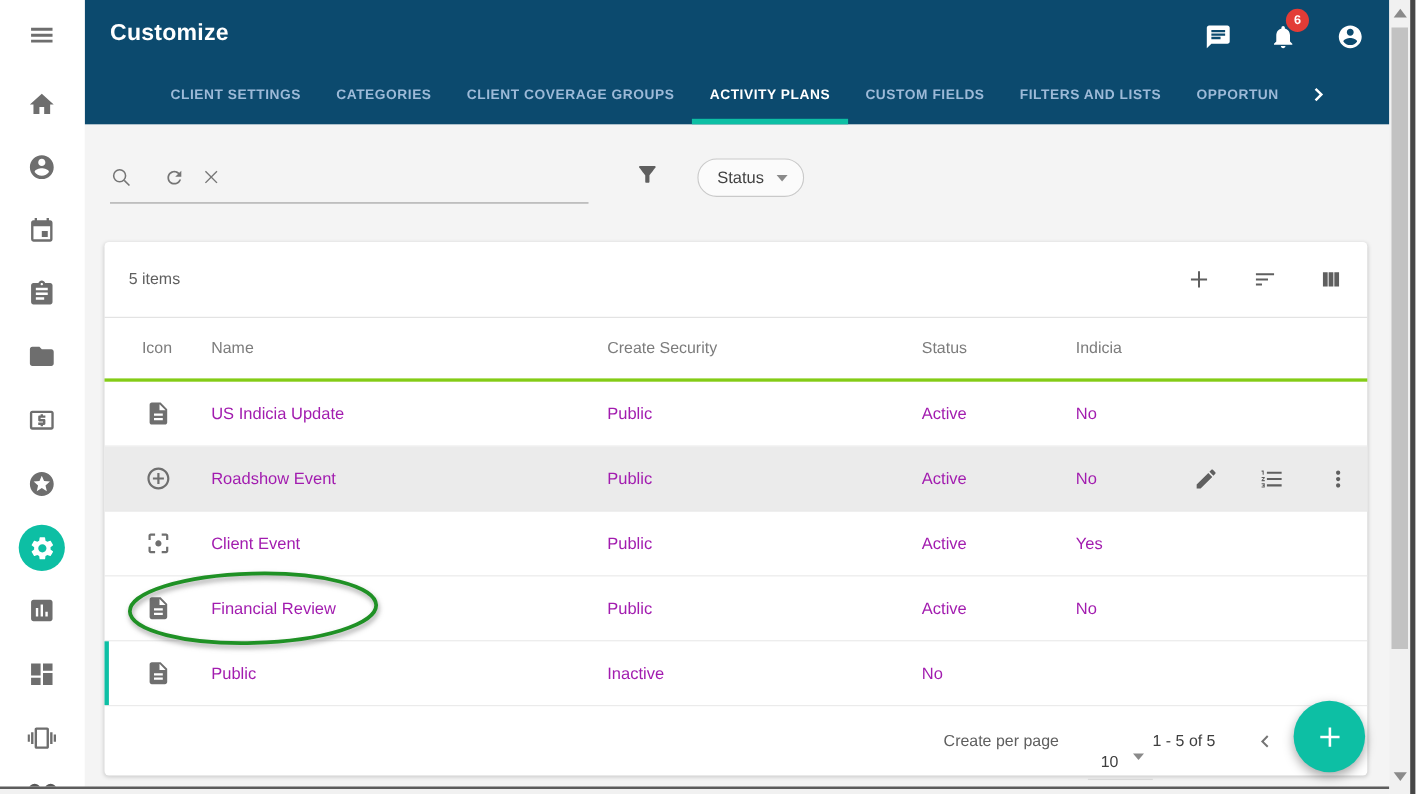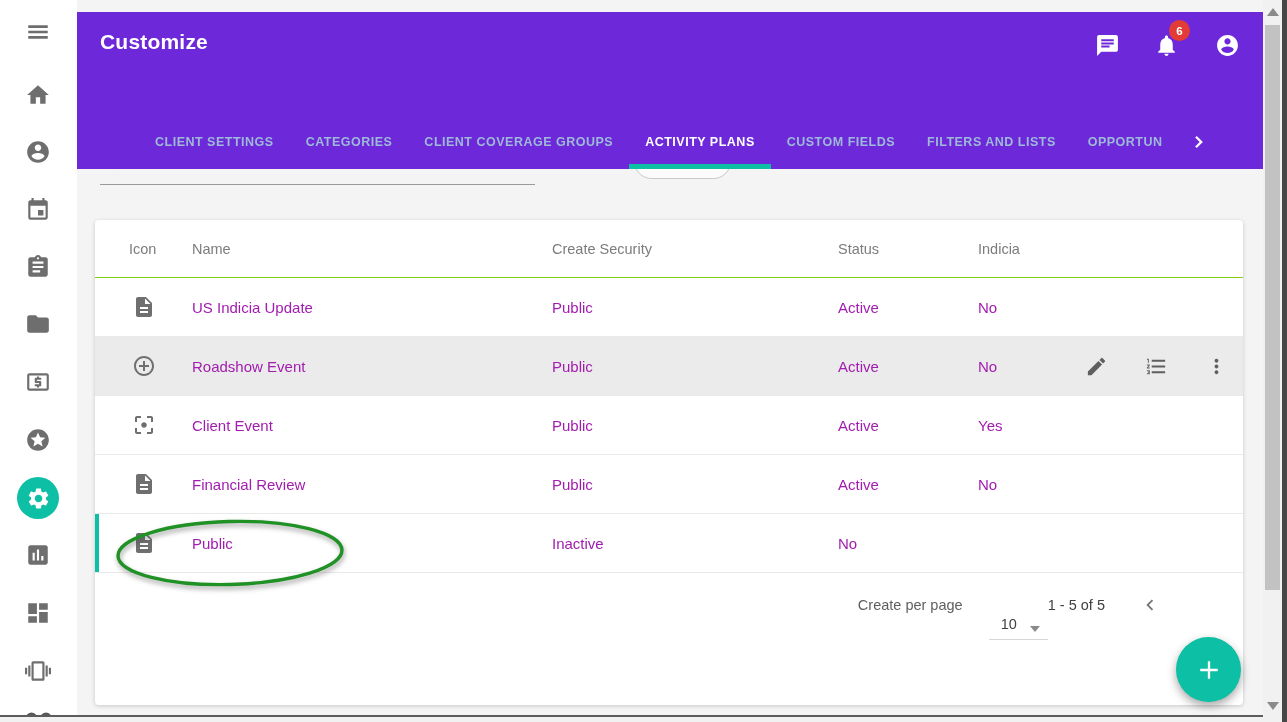--- a/index.html
+++ b/index.html
@@ -10,21 +10,21 @@
   
   .sidebar{position:absolute;left:0;top:0;width:77px;height:722px;background:#ffffff;z-index:3;}
   .sb-item{position:absolute;left:38px;transform:translate(-50%,-50%);color:#6e6e6e;cursor:pointer;}
   .sb-item svg{width:26px;height:26px;fill:currentColor;}
   .sb-active-circle{width:42px;height:42px;border-radius:50%;background:#0dbfa4;
                     display:flex;align-items:center;justify-content:center;color:#ffffff;}
   .sb-active-circle svg{width:25px;height:25px;}
   .sb-partial{position:absolute;left:24px;top:708px;}
 
   
-  .header{position:absolute;left:77px;top:12px;width:1186px;height:157px;background:#6d28d9;z-index:2;}
+  .header{position:absolute;left:77px;top:0;width:1186px;height:113px;background:#0c4a6e;z-index:2;}
   .header-title{position:absolute;left:23px;top:18px;font-size:21px;font-weight:bold;color:#ffffff;letter-spacing:.2px;}
   .hdr-icon{position:absolute;top:21px;color:#ffffff;cursor:pointer;}
   .hdr-icon svg{width:25px;height:25px;fill:currentColor;}
   .icon-chat{left:1018px;}
   .icon-bell{left:1077px;}
   .icon-avatar{left:1138px;}
   .badge{position:absolute;left:1092px;top:8px;width:21px;height:21px;border-radius:50%;
          background:#e33c36;color:#ffffff;font-size:11.5px;font-weight:bold;
          display:flex;align-items:center;justify-content:center;z-index:4;}
   .tabs{position:absolute;left:62px;bottom:0;height:55px;display:flex;align-items:stretch;}
@@ -57,36 +57,36 @@
   
   .card{position:absolute;left:18px;top:95px;width:1148px;height:485px;background:#ffffff;
         border-radius:4px;box-shadow:0 1px 4px rgba(0,0,0,.18);}
   .card-header{height:69px;display:flex;align-items:center;padding:0 22px;border-bottom:1px solid #e0e0e0;box-sizing:border-box;}
   .items-label{font-size:14.5px;color:#5f5f5f;}
   .card-actions{margin-left:auto;display:flex;gap:38px;align-items:center;color:#5f5f5f;}
   .card-actions .act{cursor:pointer;}
   .card-actions svg{width:22px;height:22px;fill:currentColor;}
 
   .tgrid{display:grid;grid-template-columns:97px 360px 286px 140px 107px 1fr;align-items:center;}
-  .thead{height:58px;border-bottom:1px solid #84cc16;color:#7c7c7c;font-size:14.5px;box-sizing:border-box;}
+  .thead{height:58px;border-bottom:3px solid #84cc16;color:#7c7c7c;font-size:14.5px;box-sizing:border-box;}
   .thead .c1{padding-left:34px;}
   .trow{height:59px;border-bottom:1px solid #e9e9e9;font-size:15px;color:#a21caf;position:relative;cursor:pointer;box-sizing:border-box;}
   .trow .c1{padding-left:37px;display:flex;color:#6f6f6f;}
   .trow .c1 svg{width:24px;height:24px;fill:currentColor;}
   .trow.highlight{background:#ebebeb;}
   .row-actions{display:flex;gap:37px;justify-content:flex-end;padding-right:24px;color:#5f5f5f;}
   .row-actions .act{cursor:pointer;}
   .row-actions svg{width:23px;height:23px;fill:currentColor;}
   .accent-bar{position:absolute;left:0;top:0;width:4px;height:100%;background:#0dbfa4;}
 
   
   .tfoot{height:63px;display:flex;align-items:center;justify-content:flex-end;
          font-size:14.5px;color:#5f5f5f;padding-right:82px;box-sizing:border-box;}
   .per-page{margin-left:26px;border-bottom:1px solid #d6d6d6;padding:5px 8px 7px 12px;
-            display:flex;gap:13px;align-items:flex-end;color:#3f3f3f;cursor:pointer;margin-top:41px;}
+            display:flex;gap:13px;align-items:flex-start;color:#3f3f3f;cursor:pointer;margin-top:41px;}
   .range{color:#3f3f3f;}
   .pg-prev{margin-left:34px;color:#757575;cursor:pointer;}
   .pg-prev svg{width:22px;height:22px;fill:currentColor;}
 
   .fab{position:absolute;left:1099px;top:512px;width:65px;height:65px;border-radius:50%;
        background:#0dbfa4;border:none;color:#ffffff;display:flex;align-items:center;justify-content:center;
        box-shadow:0 4px 10px rgba(0,0,0,.35);cursor:pointer;z-index:6;}
   .fab svg{width:28px;height:28px;fill:currentColor;}
 
   
@@ -244,20 +244,40 @@
         </svg>
     </div>
 
     <div class="status-chip">
       <span>Status</span>
       <span class="caret-down"></span>
     </div>
 
     <section class="card">
 
+      <div class="card-header">
+        <span class="items-label">5 items</span>
+        <div class="card-actions">
+          <span class="act">
+            <svg viewBox="0 0 24 24">
+                <path d="M11 4h2v7h7v2h-7v7h-2v-7H4v-2h7z"></path>
+              </svg>
+          </span>
+          <span class="act">
+            <svg viewBox="0 0 24 24">
+                <path d="M3 18h6v-2H3v2zM3 6v2h18V6H3zm0 7h12v-2H3v2z"></path>
+              </svg>
+          </span>
+          <span class="act">
+            <svg viewBox="0 0 24 24">
+                <path d="M4 5h4.7v14H4zM9.65 5h4.7v14h-4.7zM15.3 5H20v14h-4.7z"></path>
+              </svg>
+          </span>
+        </div>
+      </div>
 
       <div class="tgrid thead">
         <div class="c1">Icon</div>
         <div>Name</div>
         <div>Create Security</div>
         <div>Status</div>
         <div>Indicia</div>
         <div></div>
       </div>
 

